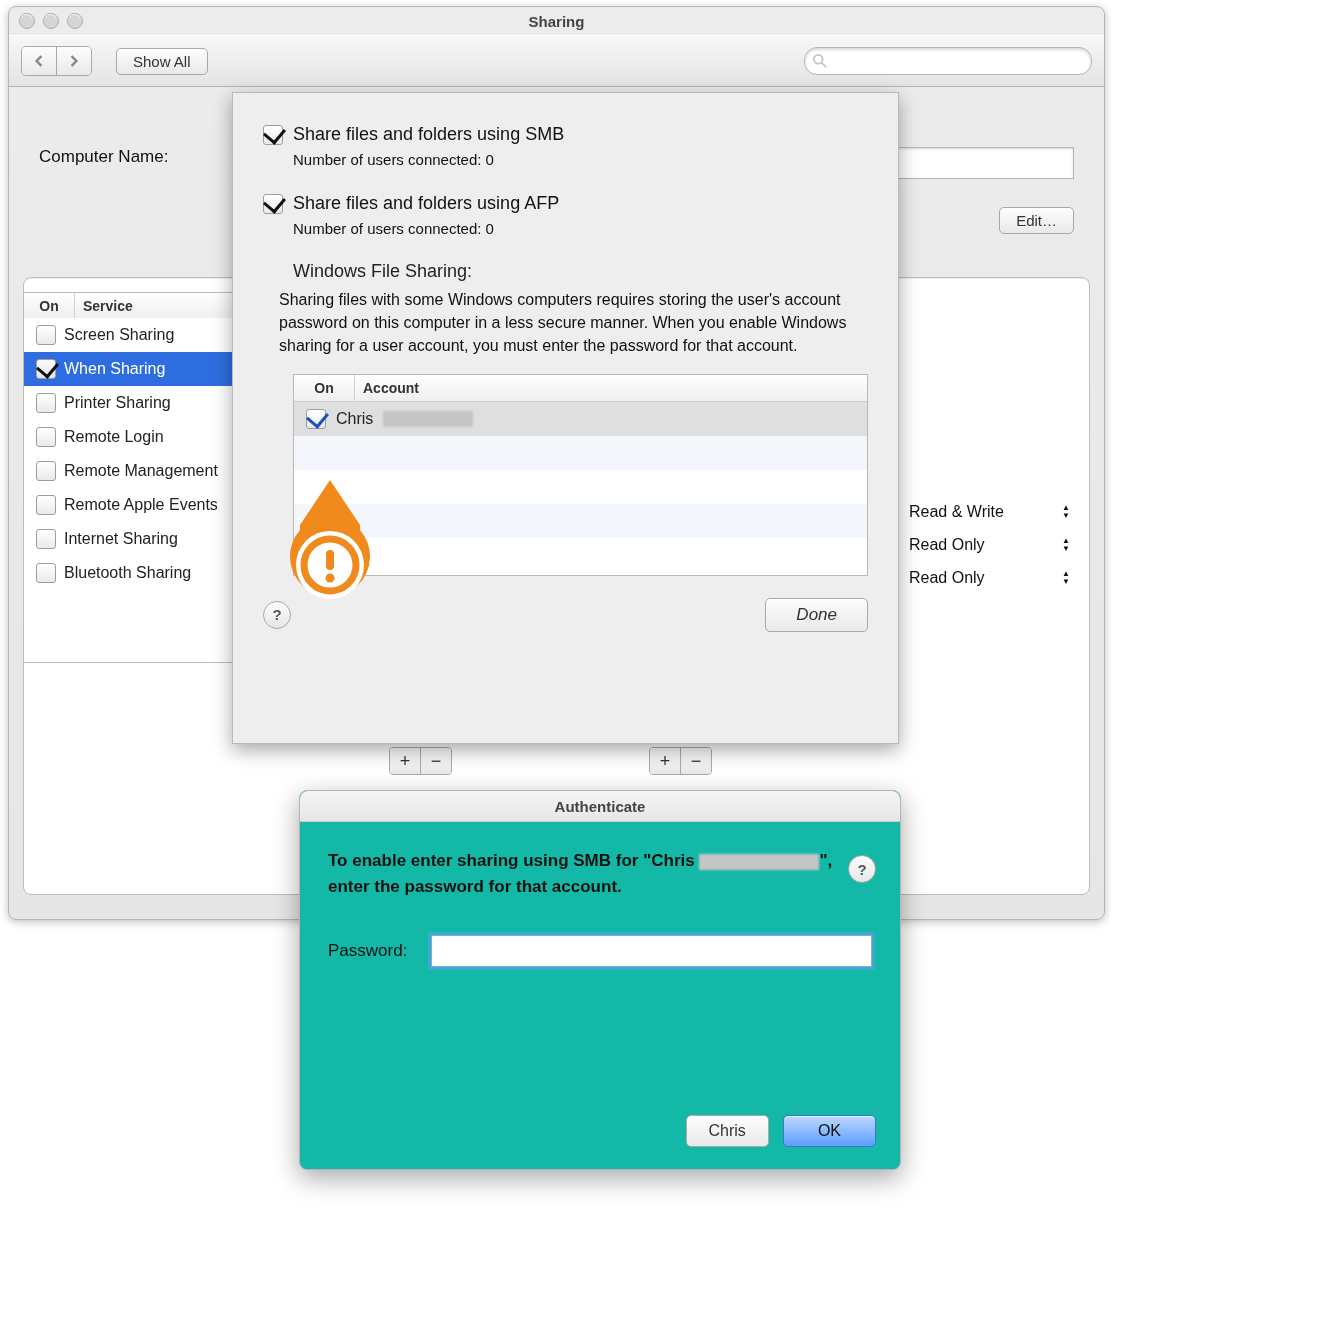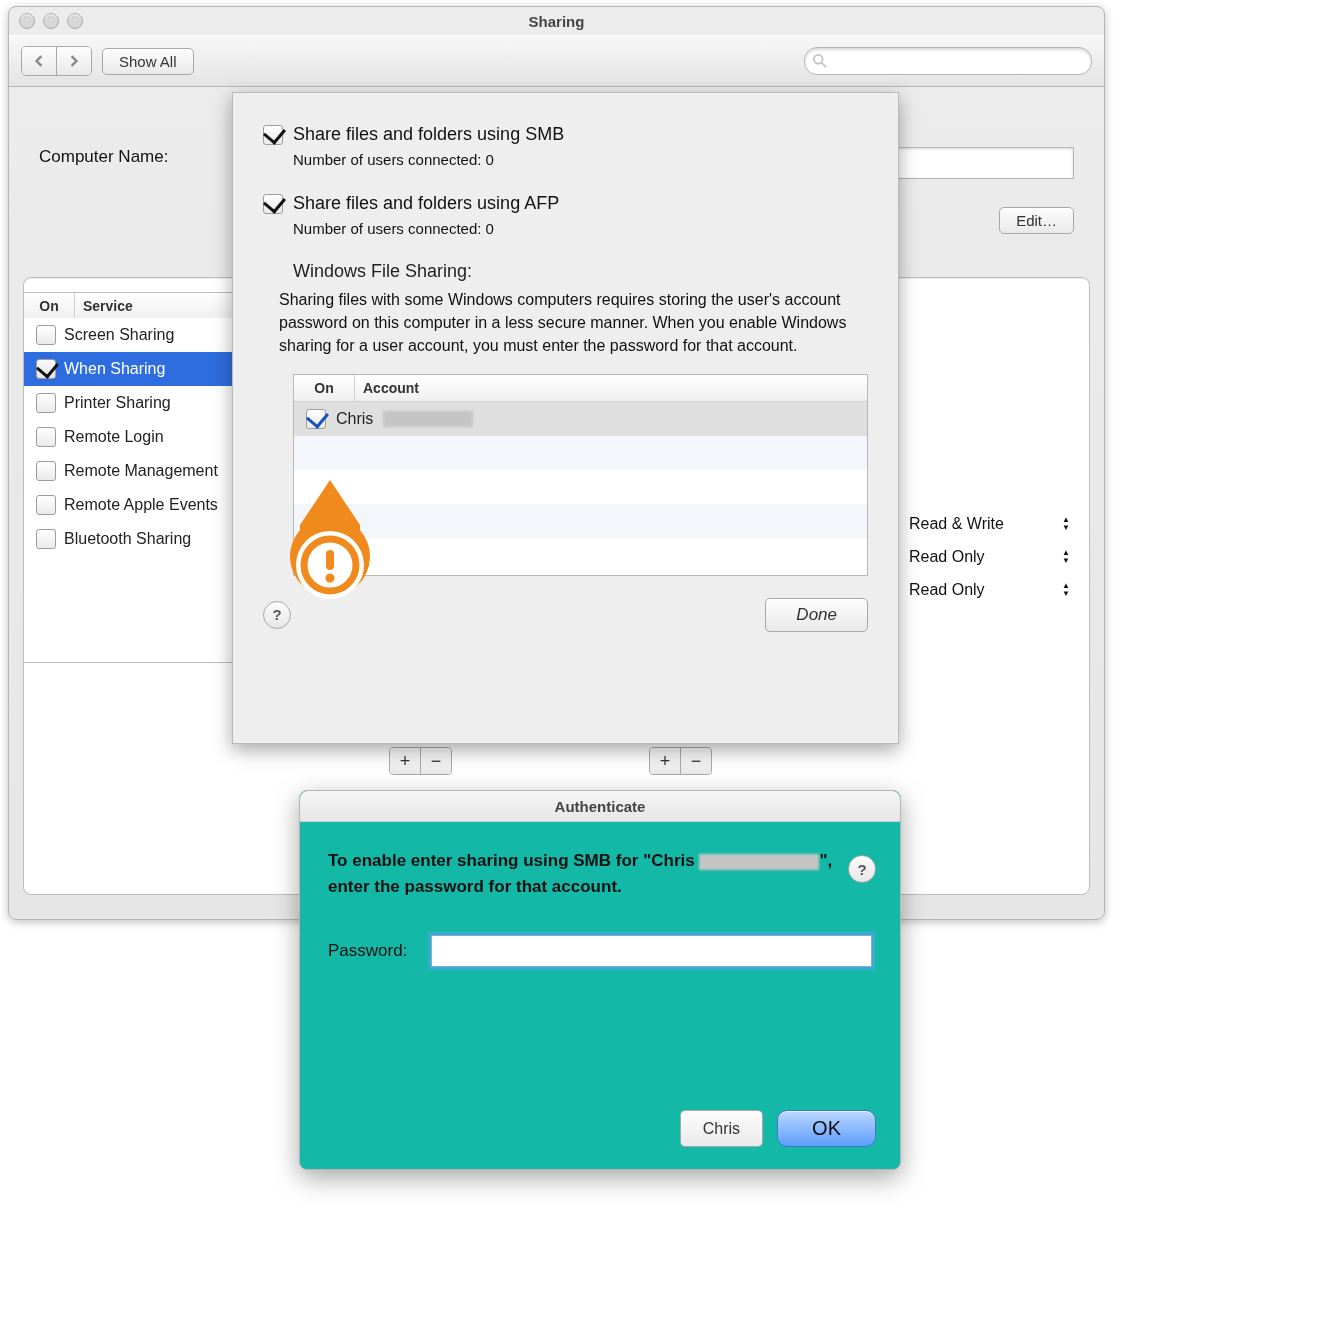--- a/index.html
+++ b/index.html
@@ -2,21 +2,21 @@
 <html><head>
 <meta charset="utf-8">
 <style>
   html,body{margin:0;padding:0;background:#fff;font-family:"Lucida Grande","Helvetica Neue",Arial,sans-serif;font-size:15px;color:#222;}
   .screen{position:relative;width:1341px;height:1326px;overflow:hidden;}
   
   .window{position:absolute;left:8px;top:6px;width:1095px;height:912px;background:linear-gradient(#ececec,#e6e6e6);border:1px solid #b5b5b5;border-radius:8px;box-shadow:0 2px 8px rgba(0,0,0,.25);}
   .titlebar{height:28px;display:flex;align-items:center;justify-content:center;font-weight:bold;color:#444;position:relative;}
   .traffic{position:absolute;left:10px;top:6px;display:flex;gap:8px;}
   .traffic span{width:14px;height:14px;border-radius:50%;background:#d6d6d6;border:1px solid #a9a9a9;box-shadow:inset 0 1px 0 #fff;}
-  .toolbar{height:50px;background:linear-gradient(#f7f7f7,#e4e4e4);border-top:1px solid #fff;border-bottom:1px solid #b3b3b3;display:flex;align-items:center;padding:0 12px;gap:10px;}
+  .toolbar{height:50px;background:linear-gradient(#f7f7f7,#e4e4e4);border-top:1px solid #fff;border-bottom:1px solid #b3b3b3;display:flex;align-items:center;padding:0 12px;gap:24px;}
   .btn{background:linear-gradient(#fdfdfd,#e9e9e9);border:1px solid #a8a8a8;border-radius:5px;padding:4px 16px;box-shadow:inset 0 1px 0 #fff;color:#333;font-size:15px;}
   .nav-seg{display:flex;border:1px solid #a8a8a8;border-radius:5px;overflow:hidden;}
   .nav-seg span{width:34px;height:28px;display:flex;align-items:center;justify-content:center;background:linear-gradient(#fdfdfd,#e9e9e9);}
   .nav-seg span+span{border-left:1px solid #a8a8a8;}
   .search{margin-left:auto;width:270px;height:26px;border:1px solid #b5b5b5;border-radius:13px;background:#fff;display:flex;align-items:center;padding:0 8px;box-shadow:inset 0 2px 3px rgba(0,0,0,.15);}
   .search svg{opacity:.5;margin-right:4px;}
   .content{position:relative;height:calc(100% - 78px);}
   .inset{position:absolute;left:14px;right:14px;top:190px;bottom:26px;background:#fff;border:1px solid #bdbdbd;border-radius:8px;box-shadow:inset 0 1px 0 #eee;}
   .comp-row{position:absolute;left:30px;top:60px;font-size:17px;color:#111;}
   .edit-btn{position:absolute;right:30px;top:120px;}
@@ -27,21 +27,21 @@
   .svc-list{position:absolute;left:14px;top:205px;width:210px;height:370px;background:#fff;border:1px solid #bcbcbc;border-top:0;}
   .svc-head{display:flex;height:26px;background:linear-gradient(#fff,#efefef);border:1px solid #bcbcbc;border-bottom:1px solid #bcbcbc;font-size:14px;font-weight:bold;color:#333;}
   .svc-head .h1{width:50px;text-align:center;border-right:1px solid #d0d0d0;line-height:26px;}
   .svc-head .h2{padding-left:8px;line-height:26px;}
   .svc-row{display:flex;align-items:center;height:34px;font-size:16px;}
   .svc-row.sel{background:#2e6ddf;color:#fff;}
   .cbox{width:18px;height:18px;border:1px solid #9d9d9d;border-radius:3px;background:linear-gradient(#fff,#eaeaea);margin:0 8px 0 12px;position:relative;}
   .cbox.checked::after{content:"";position:absolute;left:3px;top:-2px;width:12px;height:15px;border-right:3px solid #111;border-bottom:3px solid #111;transform:rotate(40deg);}
   .svc-row.sel .cbox{background:linear-gradient(#fafafa,#e6e6e6);}
   .svc-row.sel .cbox.checked::after{border-color:#111;}
-  .perm-list{position:absolute;right:30px;top:420px;width:165px;text-align:right;}
+  .perm-list{position:absolute;right:30px;top:408px;width:165px;text-align:right;}
   .perm-row{height:33px;display:flex;align-items:center;justify-content:space-between;font-size:16px;color:#111;padding-right:4px;}
   .perm-stepper{display:flex;flex-direction:column;font-size:8px;line-height:8px;color:#111;}
   .plusminus{position:absolute;display:flex;border:1px solid #aaa;border-radius:4px;overflow:hidden;box-shadow:inset 0 1px 0 #fff;}
   .plusminus span{width:30px;height:26px;display:flex;align-items:center;justify-content:center;background:linear-gradient(#fdfdfd,#e9e9e9);font-size:18px;color:#333;}
   .plusminus span+span{border-left:1px solid #aaa;}
   
   .sheet{position:absolute;left:232px;top:92px;width:665px;height:650px;background:#eeeeee;border:1px solid #bababa;box-shadow:0 6px 18px rgba(0,0,0,.35);}
   .sheet-inner{padding:30px 30px 20px 30px;}
   .ck-row{display:flex;align-items:flex-end;gap:10px;}
   .ck-row .cbox{margin:2px 0 0 0;}
@@ -72,21 +72,21 @@
   
   .auth{position:absolute;left:299px;top:790px;width:600px;height:378px;background:#14b8a6;border:1px solid #b5b5b5;border-radius:8px;box-shadow:0 8px 26px rgba(0,0,0,.35);}
   .auth-title{height:30px;display:flex;align-items:center;justify-content:center;font-weight:bold;color:#444;border-bottom:1px solid #cfcfcf;background:linear-gradient(#f5f5f5,#e6e6e6);border-radius:8px 8px 0 0;}
   .auth-body{padding:26px 28px;}
   .auth-msg{font-size:17px;font-weight:bold;line-height:1.5;color:#111;}
   .auth-help{position:absolute;right:24px;top:64px;}
   .pw-row{display:flex;align-items:center;gap:24px;margin-top:36px;justify-content:center;}
   .pw-row label{font-size:17px;color:#111;}
   .pw-row input{flex:1;height:30px;border:1px solid #8aa9d9;background:#fff;box-shadow:0 0 0 3px rgba(96,160,255,.45);padding:0 6px;font-size:16px;}
   .auth-footer{position:absolute;right:24px;bottom:22px;display:flex;gap:14px;}
-  .btn-default{background:linear-gradient(#bcd8ff,#5c9dff);border:1px solid #3e76c8;color:#111;padding:6px 34px;font-size:20px;border-radius:10px;box-shadow:inset 0 1px 0 rgba(255,255,255,.6);}
+  .btn-default{background:linear-gradient(#bcd8ff,#5c9dff);border:1px solid #3e76c8;color:#111;padding:6px 34px;font-size:16px;border-radius:5px;box-shadow:inset 0 1px 0 rgba(255,255,255,.6);}
   .btn-cancel{padding:6px 22px;font-size:16px;}
   .redact2{display:inline-block;width:120px;height:16px;background:#c5c5c5;filter:blur(1px);vertical-align:middle;}
 </style>
 </head>
 <body>
 
 <div class="screen">
 
   <div class="window">
     <div class="titlebar">
@@ -155,20 +155,24 @@
         <div class="svc-row">
             <div class="cbox"></div>
             <span>Remote Management</span>
           </div>
         <div class="svc-row">
             <div class="cbox"></div>
             <span>Remote Apple Events</span>
           </div>
         <div class="svc-row">
             <div class="cbox"></div>
+            <span>Internet Sharing</span>
+          </div>
+        <div class="svc-row">
+            <div class="cbox"></div>
             <span>Bluetooth Sharing</span>
           </div>
       </div>
 
       <div class="perm-list">
         <div class="perm-row">
             <span>Read &amp; Write</span>
             <div class="perm-stepper">
               <span>▲</span>
               <span>▼</span>

